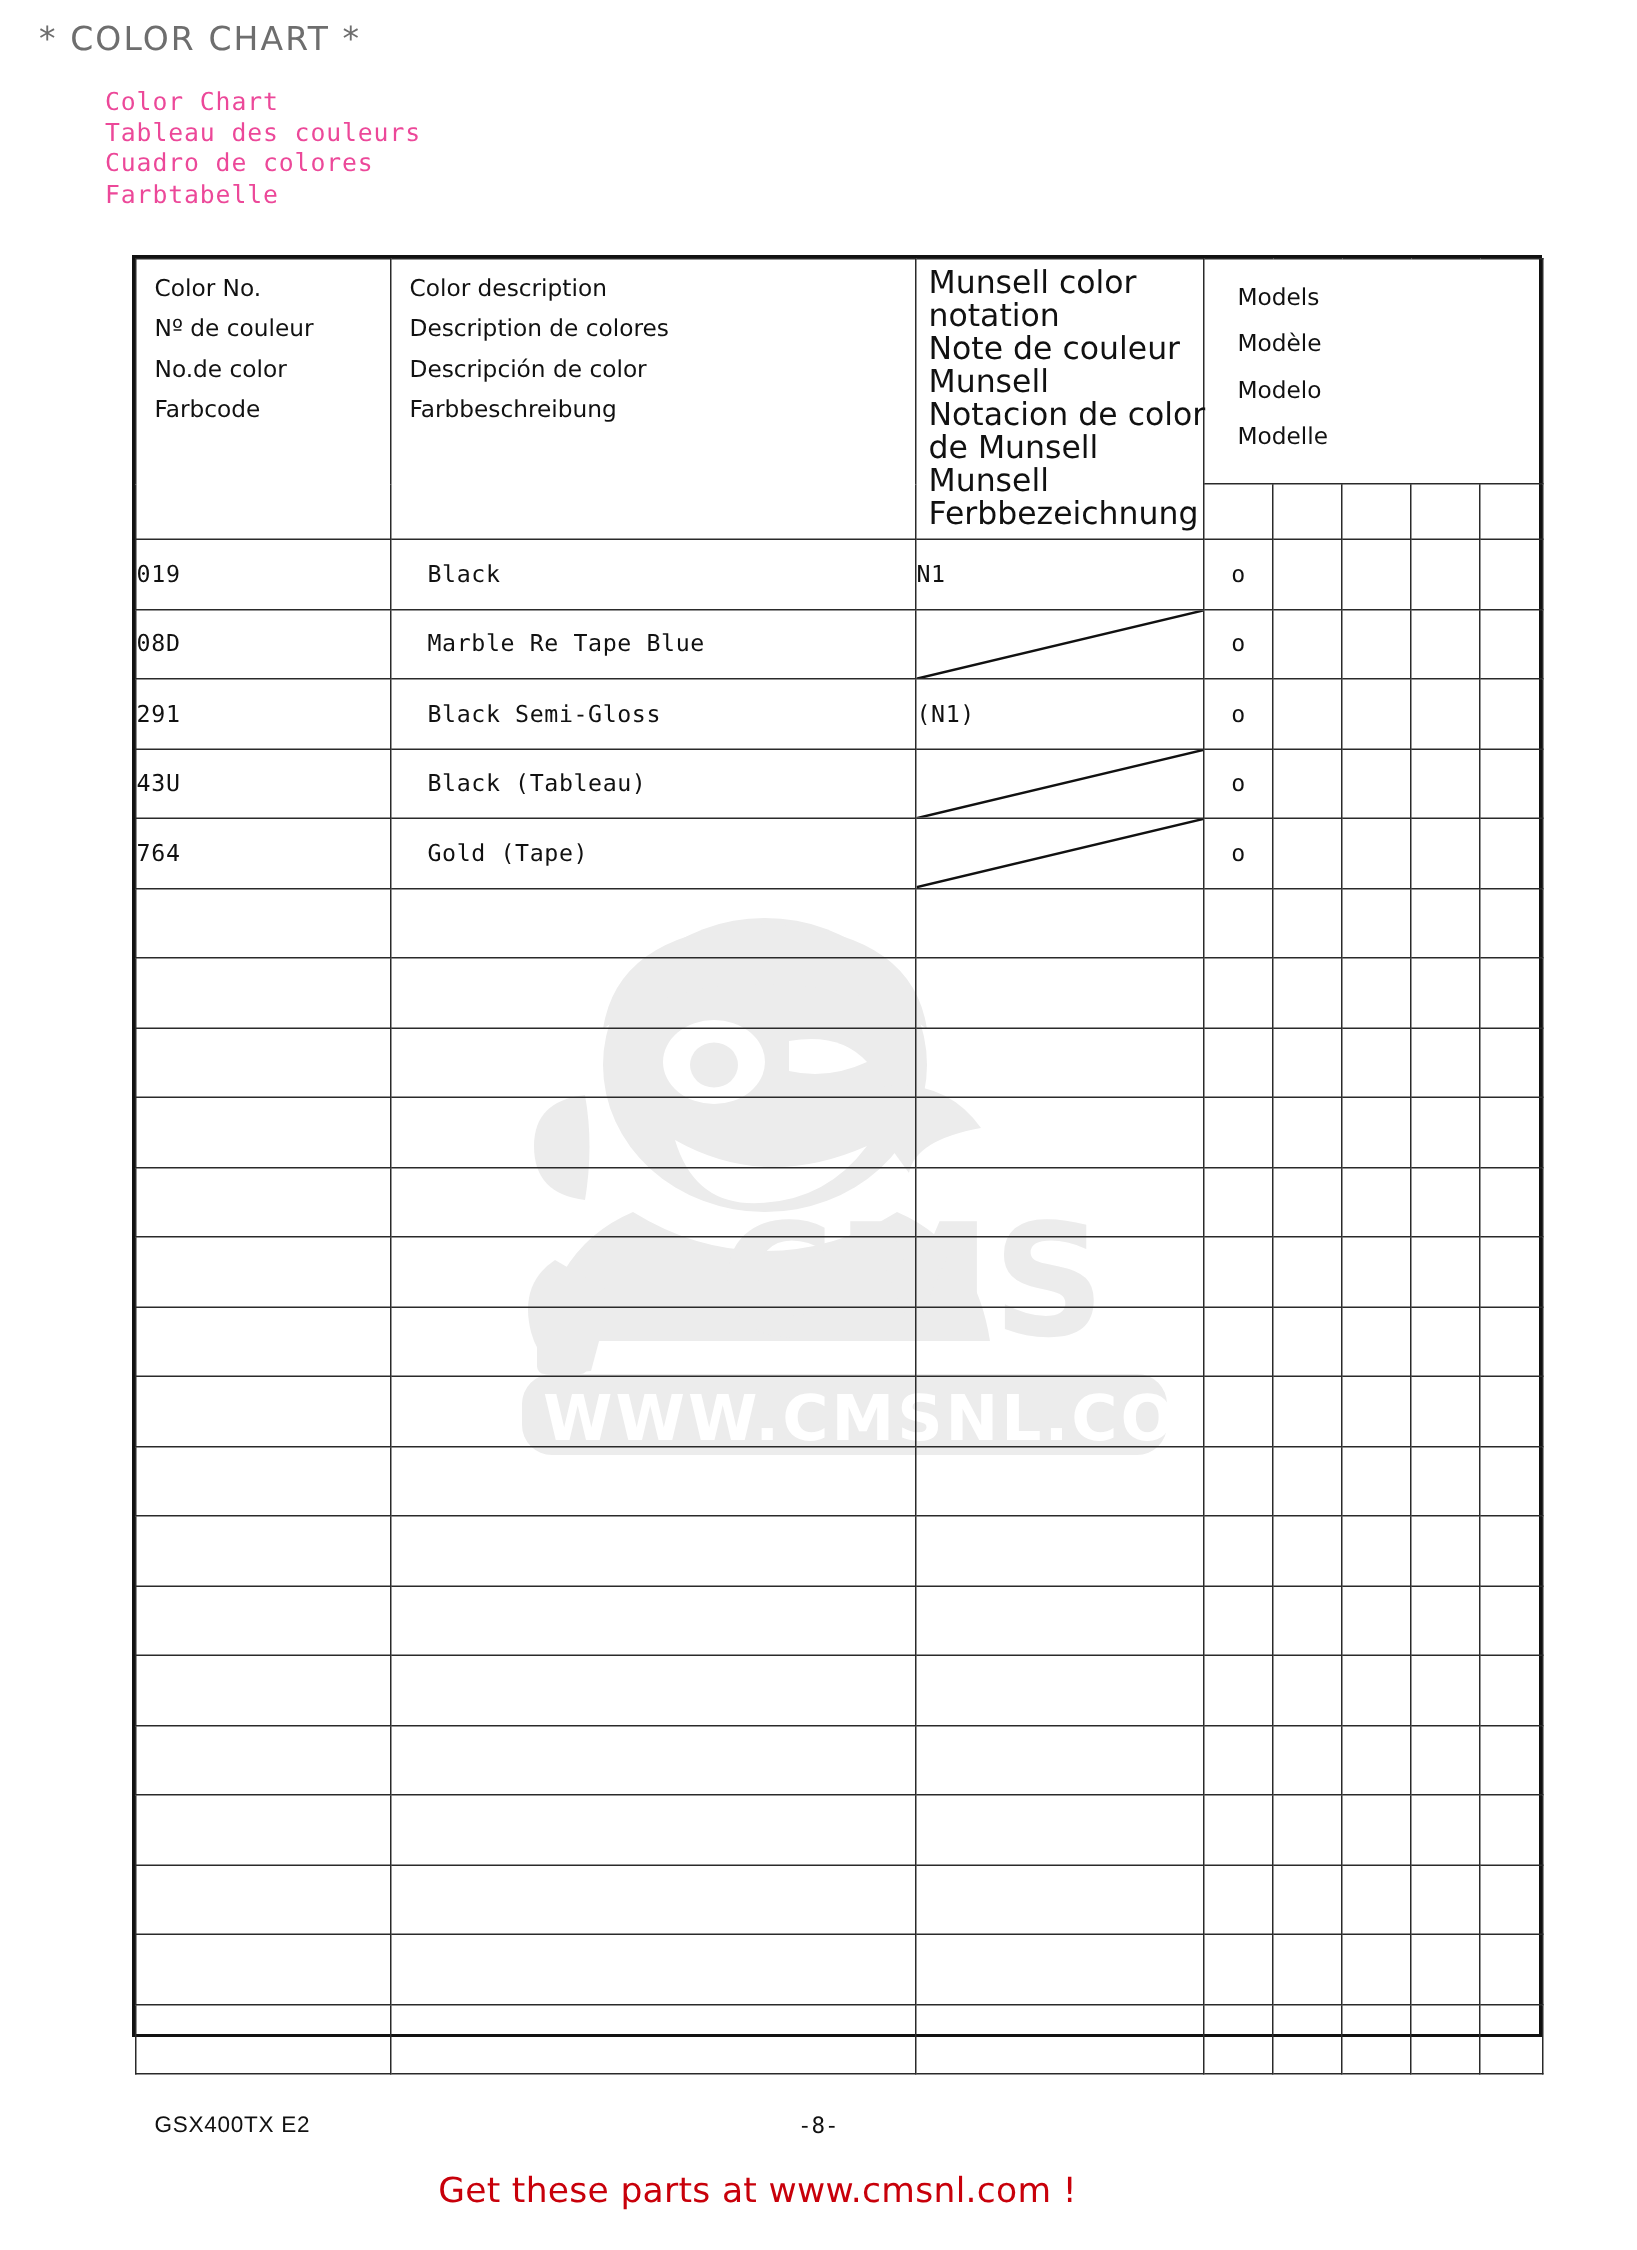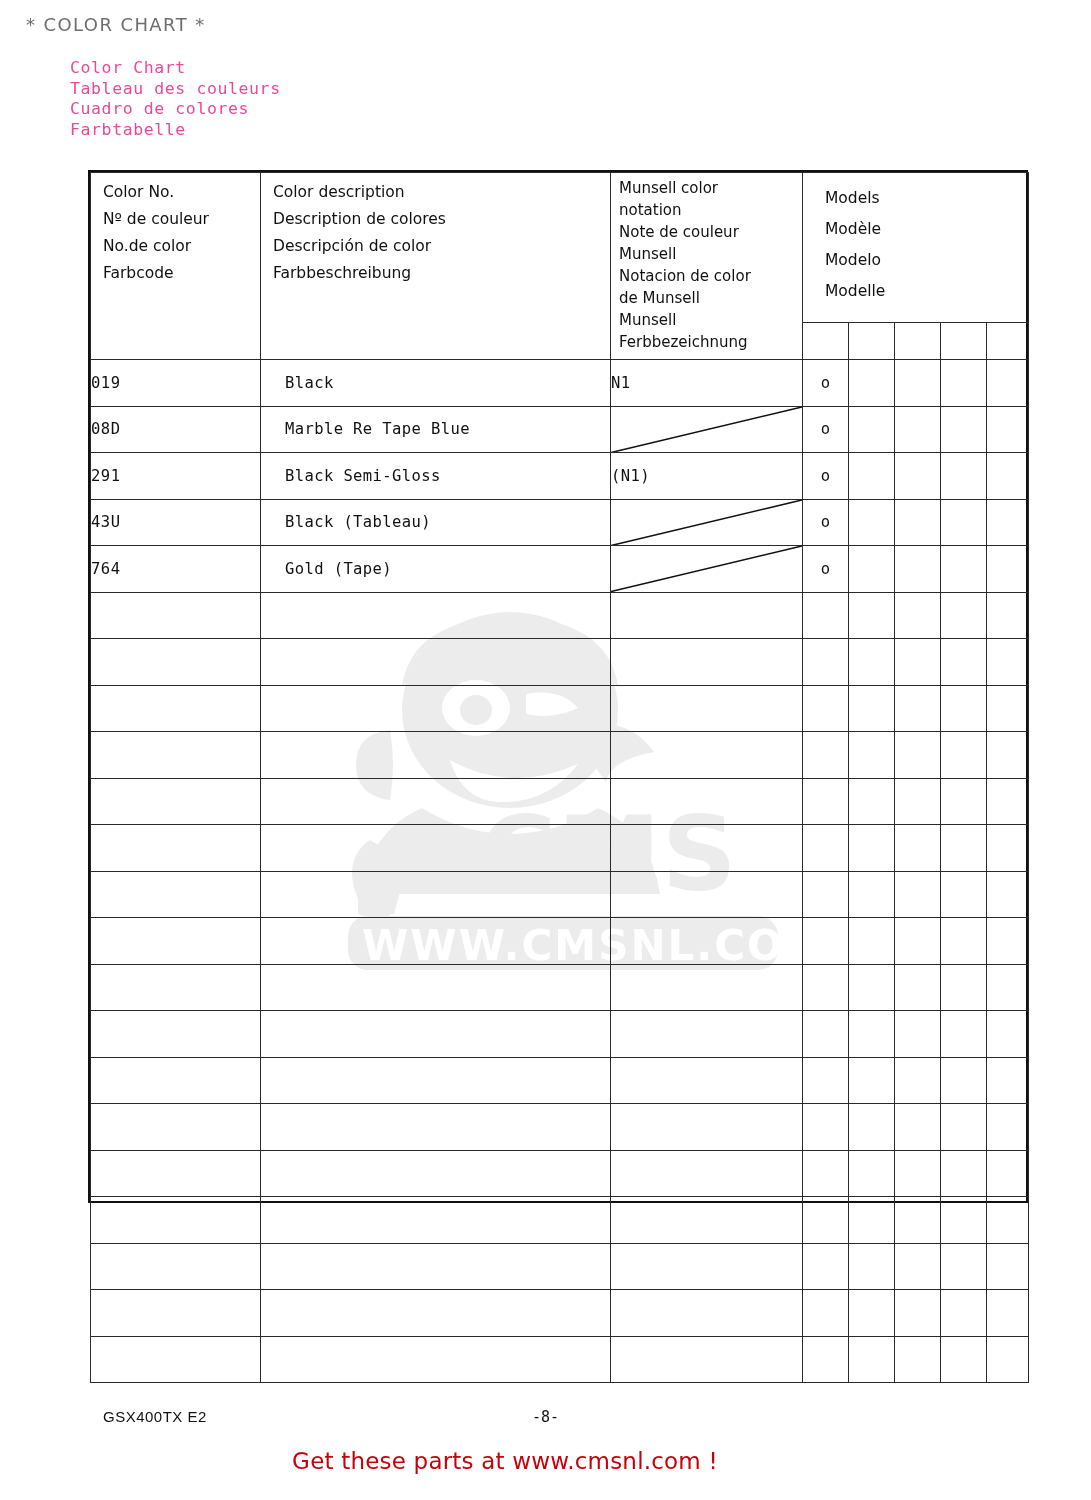--- a/index.html
+++ b/index.html
@@ -9,21 +9,21 @@
     font-family:"DejaVu Sans Mono", monospace;
     position:relative;
     overflow:hidden;
     -webkit-font-smoothing:none;
   }
 
   
   #page-title{
     position:absolute; left:26px; top:14px;
     font-family:"DejaVu Sans", sans-serif;
-    font-size:18px; color:#6e6e6e; letter-spacing:1.4px;
+    font-size:22px; color:#6e6e6e; letter-spacing:1.4px;
     white-space:nowrap;
   }
   #subtitles{
     position:absolute; left:70px; top:58px;
     font-family:"DejaVu Sans Mono", monospace;
     font-size:16.5px; color:#ec4899; line-height:20.5px;
     letter-spacing:0.6px;
   }
   #subtitles div{white-space:nowrap;}
 
@@ -31,21 +31,21 @@
   #watermark{
     position:absolute; left:330px; top:590px;
     width:470px; height:400px;
     z-index:0; pointer-events:none;
   }
   #watermark svg{width:100%;height:100%;}
 
   
   #color-table{
     position:absolute; left:88px; top:170px;
-    width:940px; height:1033px;
+    width:940px; height:1188px;
     z-index:2;
     border:2px solid #111;
     box-sizing:border-box;
   }
   .tbl{
     width:100%;height:100%;
     border-collapse:collapse;
     table-layout:fixed;
   }
   .tbl td{
@@ -58,21 +58,21 @@
   }
   .hdr-cell{
     padding:6px 0 6px 12px !important;
     vertical-align:top !important;
     font-family:"DejaVu Sans", sans-serif;
     line-height:27px;
     font-size:16px;
   }
   .hdr-cell .ln{white-space:nowrap;}
   .hdr-cell.mun{line-height:22px;padding-top:4px !important;padding-left:8px !important;}
-  .hdr-cell.mun .ln{font-size:15px;}
+  .hdr-cell.mun .ln{font-size:21px;}
   .models-hdr{
     padding:10px 0 0 22px !important;
     vertical-align:top !important;
     font-family:"DejaVu Sans", sans-serif;
     font-size:16px; line-height:31px;
   }
   .subcol{height:36px;}
 
   .rowh{height:46.5px;}
   .c-no{text-align:left;font-size:16.5px;letter-spacing:0.5px;}

